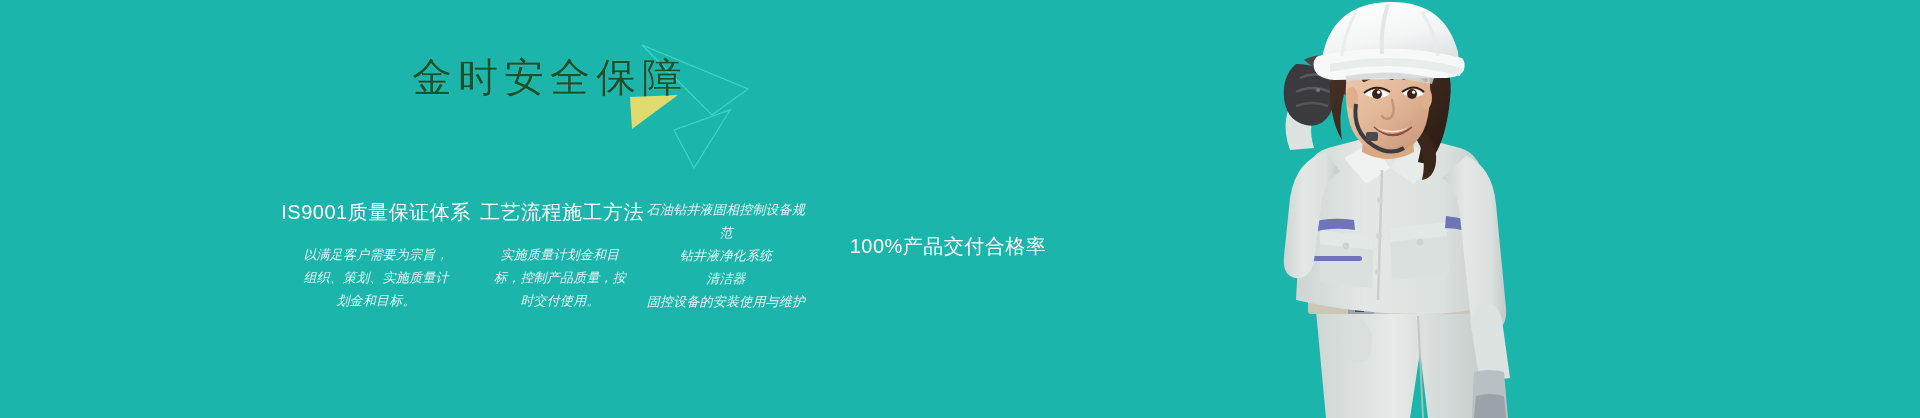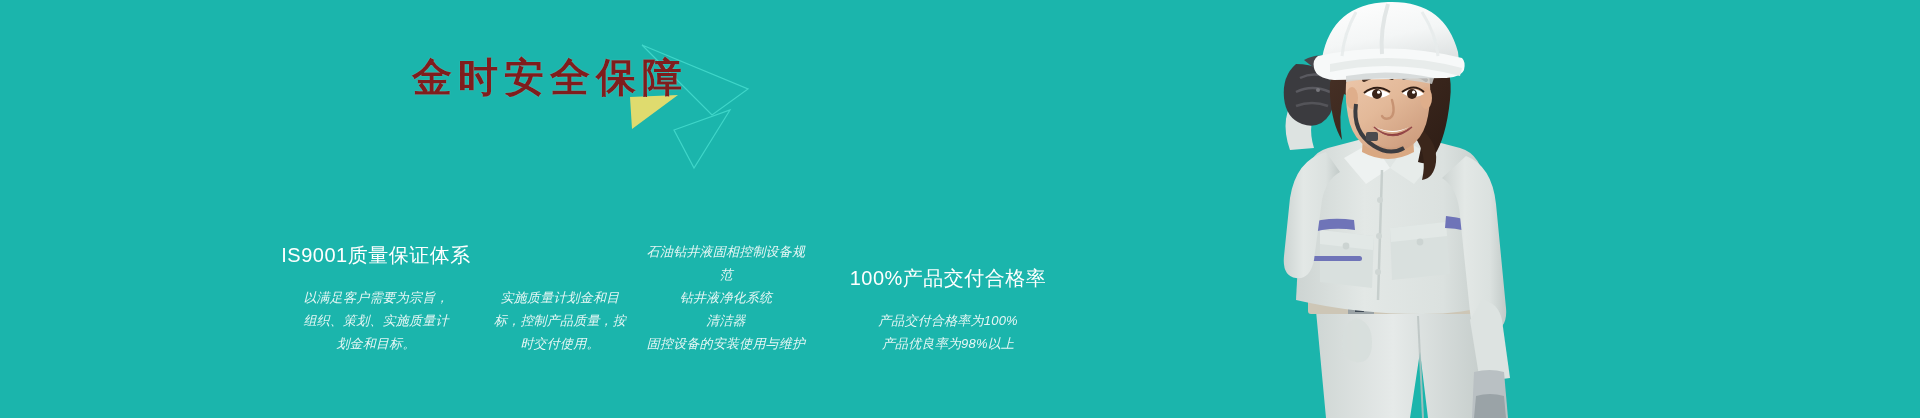--- a/index.html
+++ b/index.html
@@ -20,34 +20,34 @@
   #deco-small  { left:670px; top:108px; width:62px;  height:62px; }
   #deco-yellow { left:630px; top:95px;  width:50px;  height:35px; }
 
   
   #title-wrap {
     position:absolute; left:0; top:52px; width:1100px;
     text-align:center;
   }
   #title {
     display:inline-block;
-    color:#7f1d1d;
+    color:#14532d;
     font-size:40px;
     letter-spacing:6px;
-    font-weight:700;
+    font-weight:400;
     line-height:1.25;
     white-space:nowrap;
     text-shadow:0 0 1px rgba(255,255,255,.45);
   }
 
   
   #columns {
     position:absolute; left:272px; top:155px;
     width:832px; height:200px;
-    display:flex; align-items:flex-end;
+    display:flex; align-items:center;
   }
   .col { text-align:center; }
   .col-h {
     color:#ffffff;
     font-size:20px;
     line-height:26px;
     letter-spacing:.5px;
     white-space:nowrap;
     margin-bottom:18px;
   }
@@ -96,30 +96,30 @@
   </div>
 
   <div id="columns">
 
     <div class="col" id="col-1">
       <div class="col-h">IS9001质量保证体系</div>
       <div class="col-b">以满足客户需要为宗旨，组织、策划、实施质量计划金和目标。</div>
     </div>
 
     <div class="col" id="col-2">
+      <div class="col-h">工艺流程施工方法</div>
       <div class="col-b">实施质量计划金和目标，控制产品质量，按时交付使用。</div>
     </div>
 
     <div class="col" id="col-3">
       <div class="col-b">石油钻井液固相控制设备规范<br>钻井液净化系统<br>清洁器<br>固控设备的安装使用与维护</div>
     </div>
 
     <div class="col" id="col-4">
       <div class="col-h">100%产品交付合格率</div>
-      <div class="col-b">产品交付合格率为100%<br>产品优良率为98%以上</div>
     </div>
 
   </div>
 
   <div id="worker">
     <svg viewBox="0 0 330 418" xmlns="http://www.w3.org/2000/svg">
       <defs>
         <linearGradient id="gUniform" x1="0" y1="0" x2="1" y2="0">
           <stop offset="0%" stop-color="#cdd4d2"></stop>
           <stop offset="35%" stop-color="#e3e8e6"></stop>

